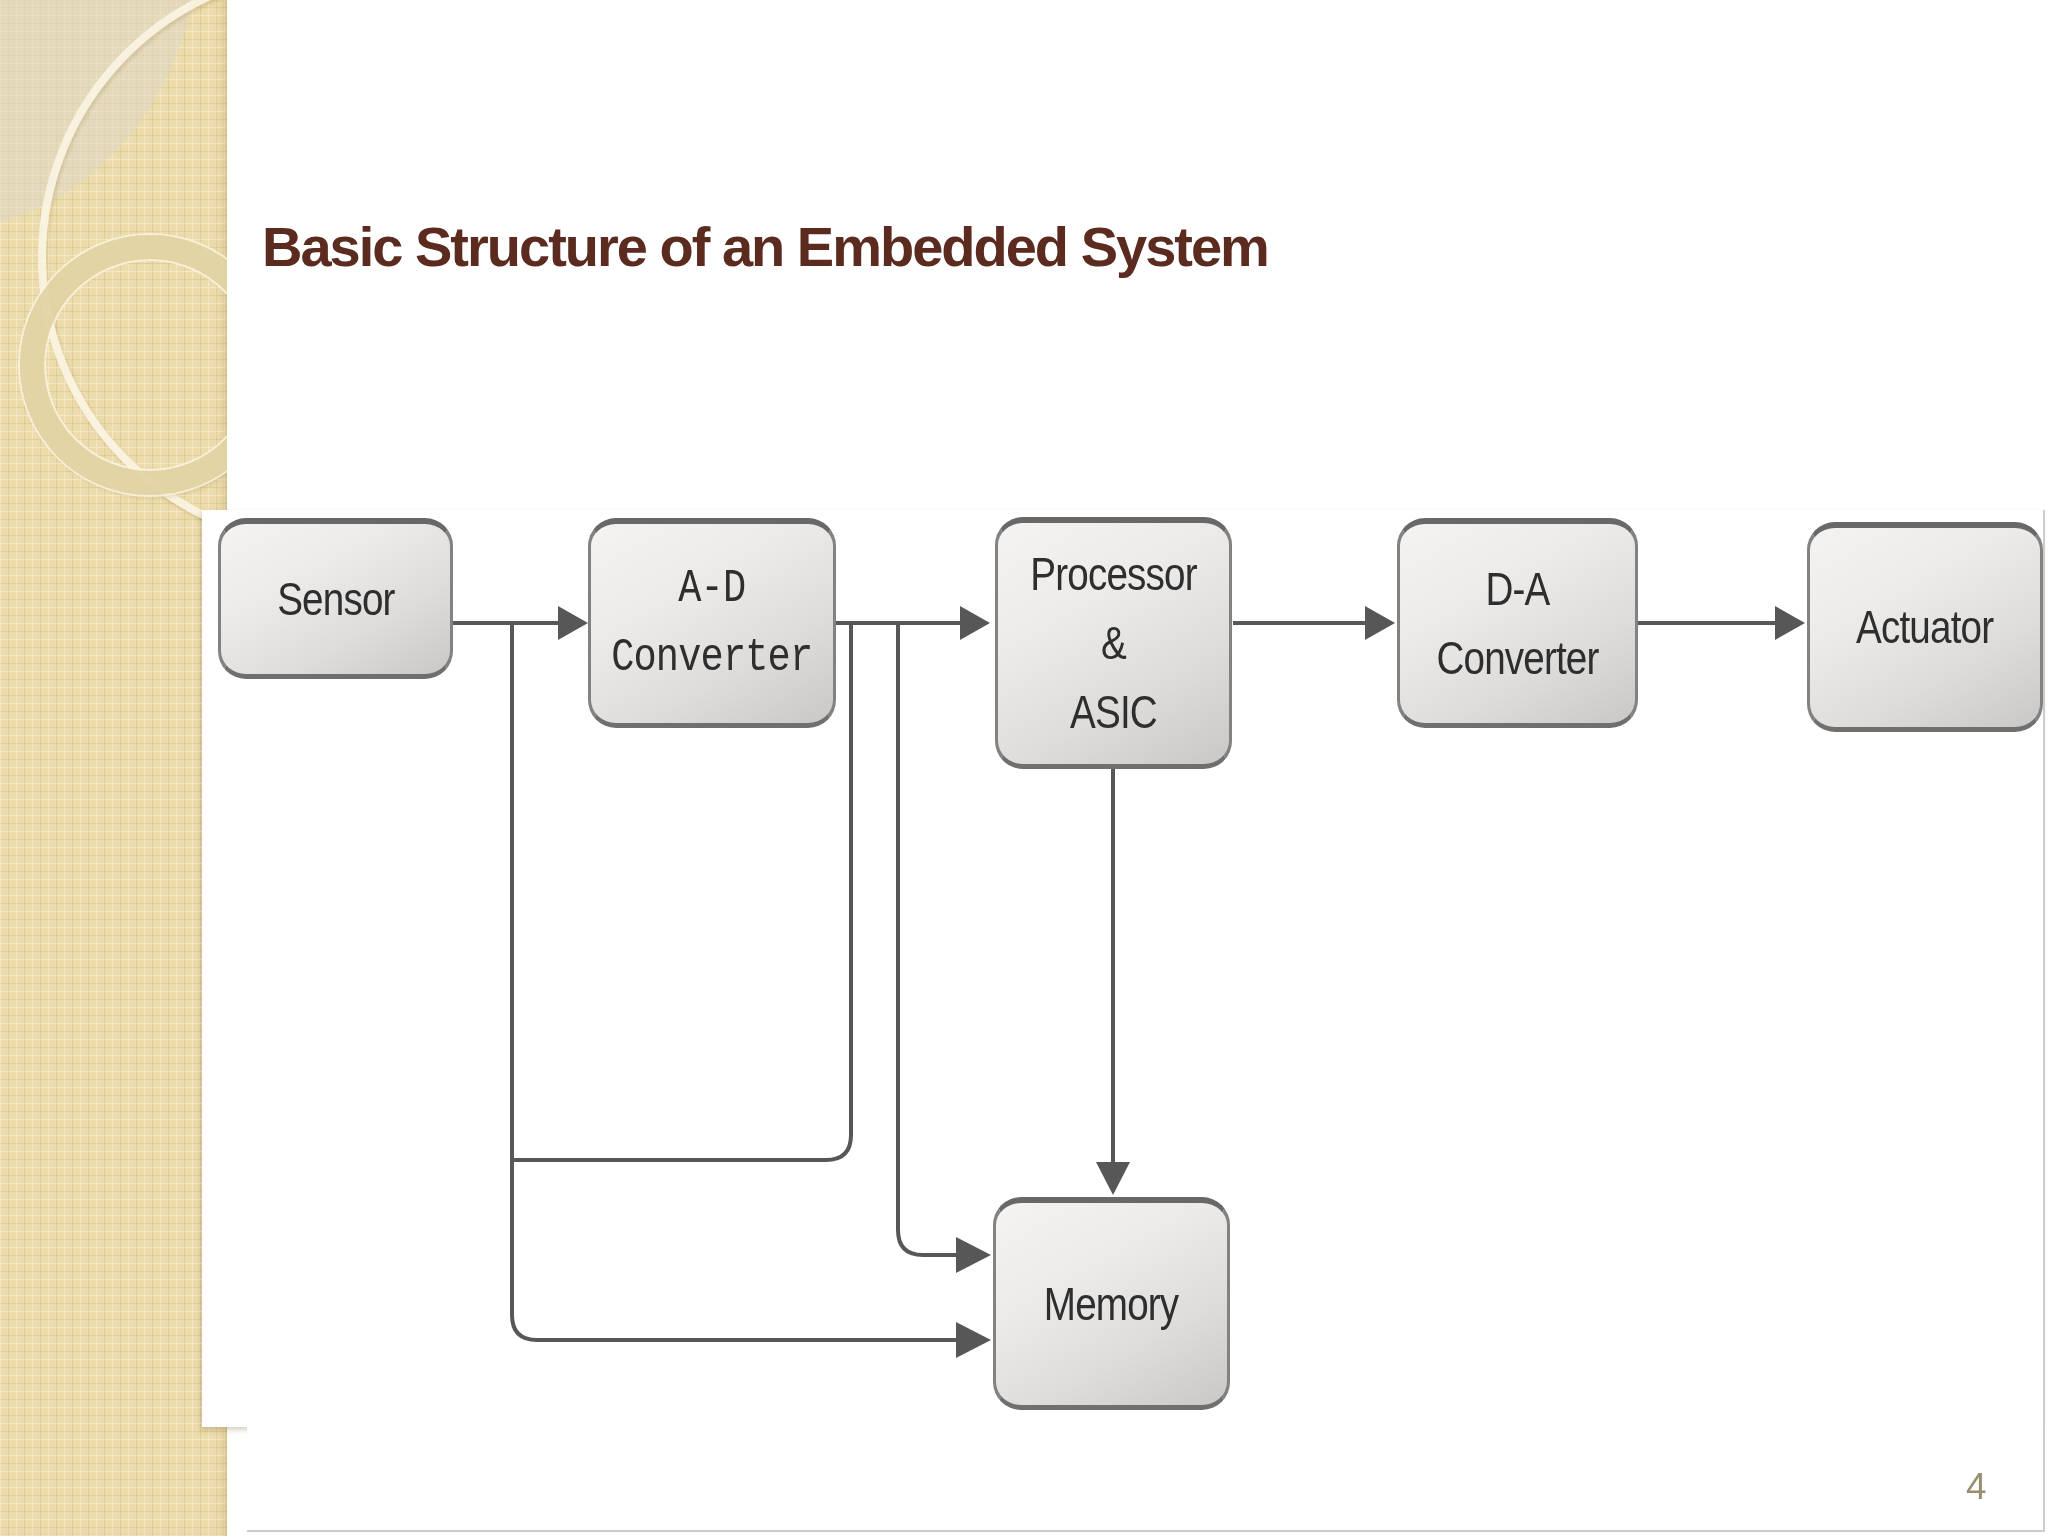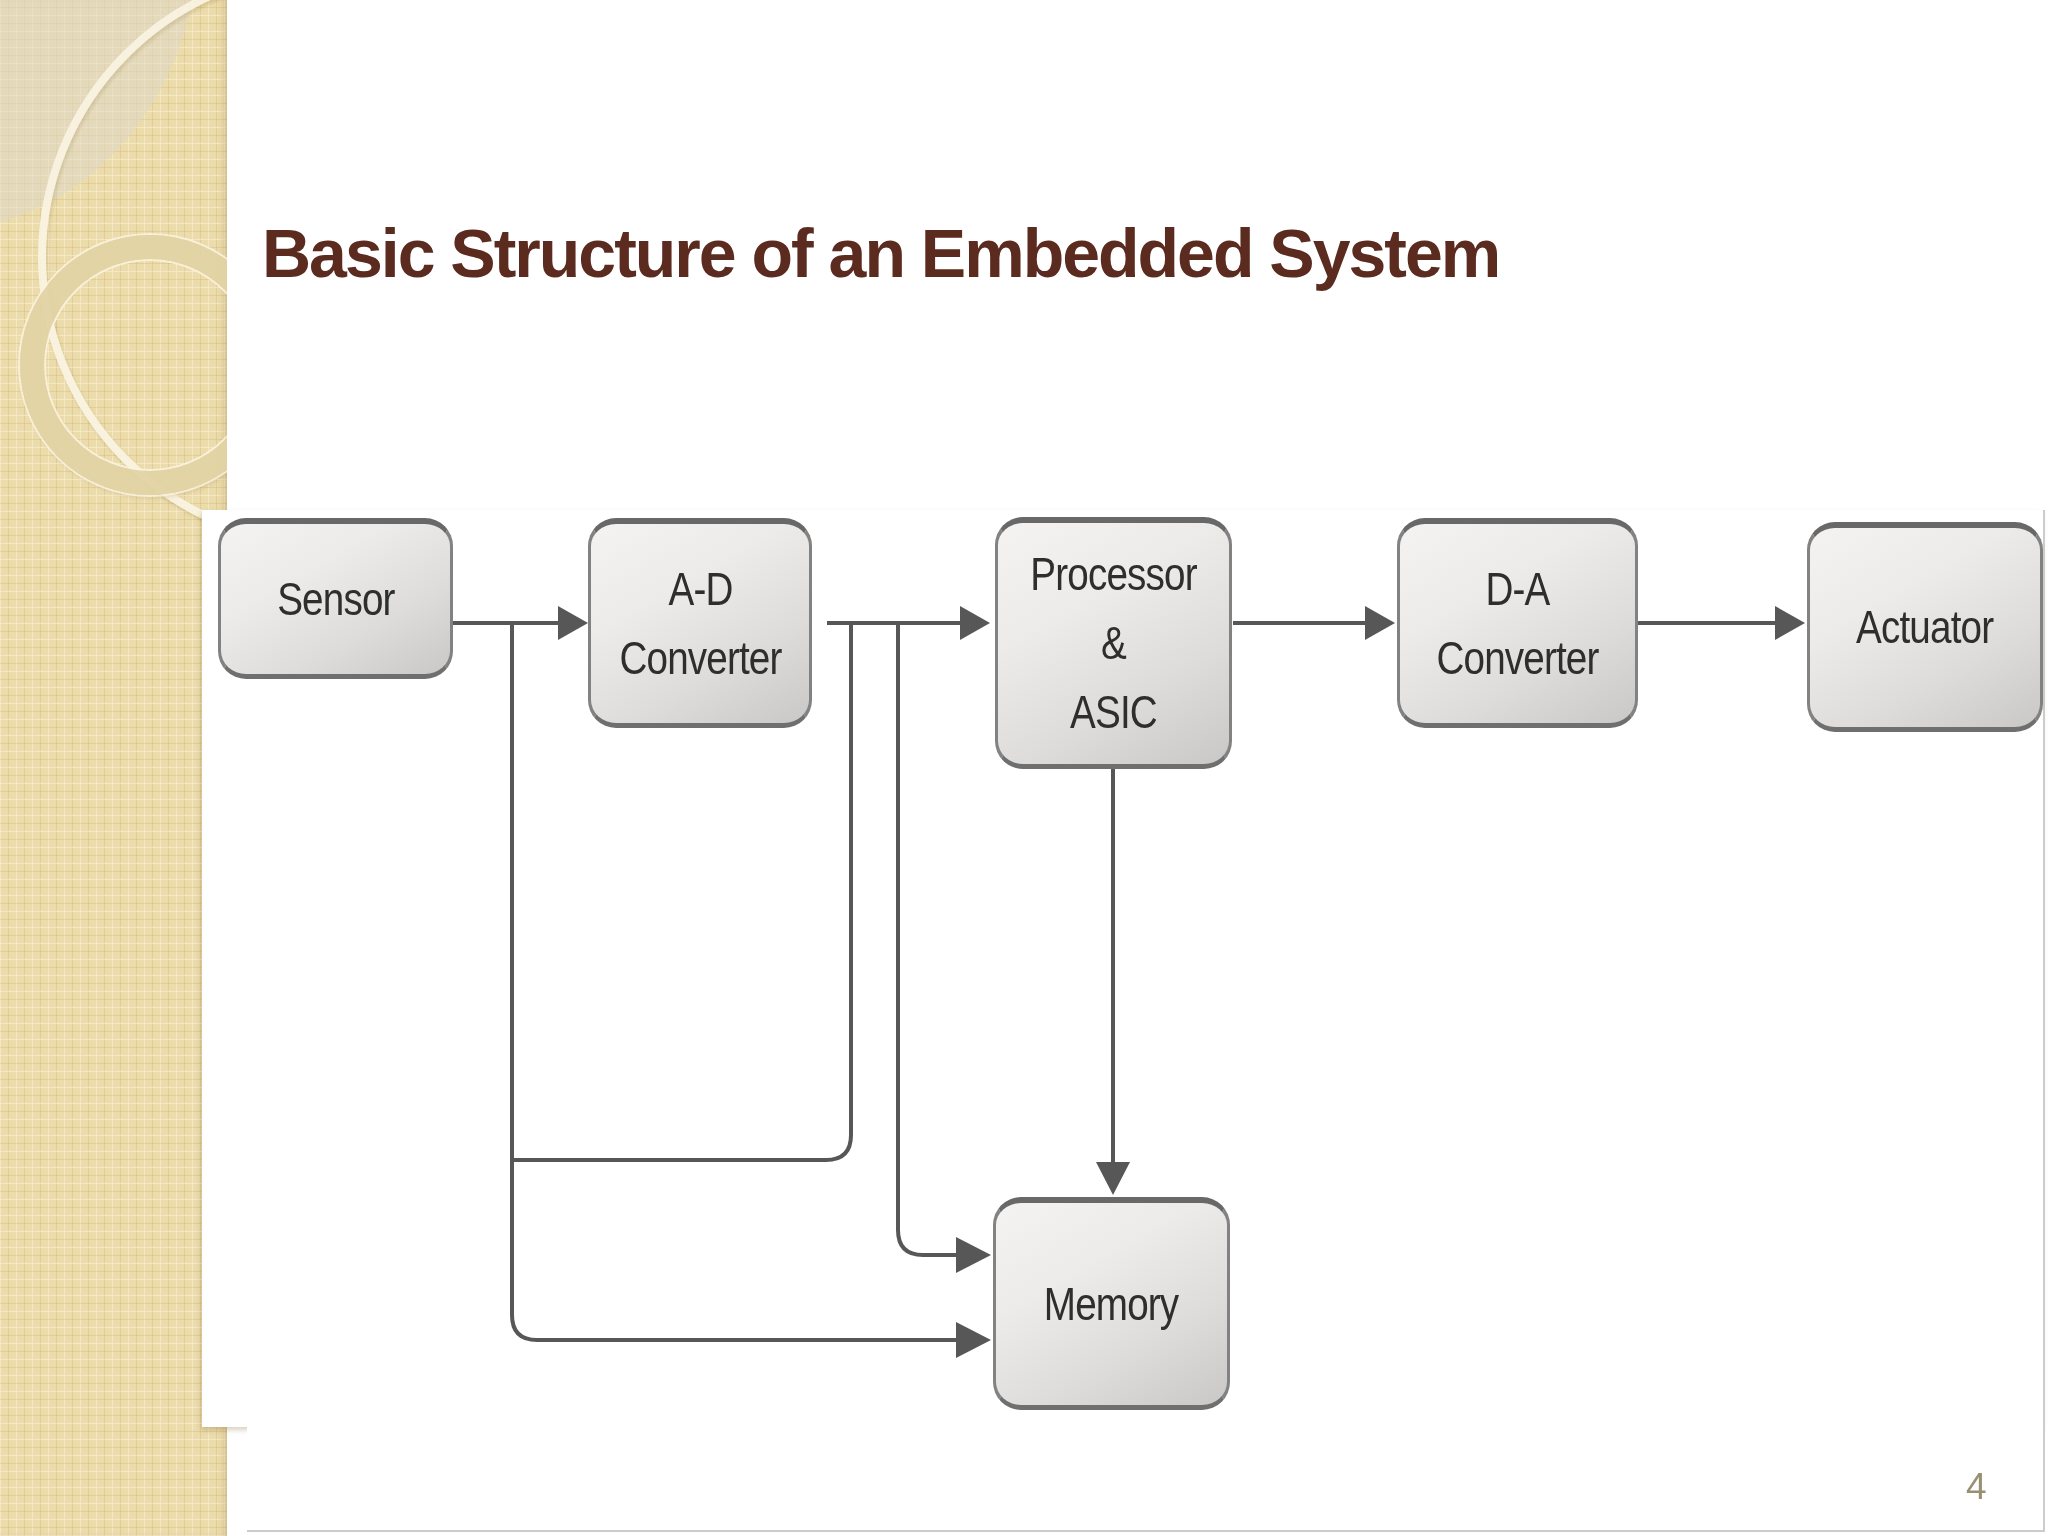--- a/index.html
+++ b/index.html
@@ -33,21 +33,21 @@
   .ring-thick{
     position:absolute;left:20px;top:235px;width:260px;height:260px;
     box-sizing:border-box;border-radius:50%;
     border:24px solid rgba(226,211,164,.95);
     box-shadow:0 0 0 2px rgba(250,243,225,.85), 2px 3px 4px rgba(145,115,55,.22), inset 0 0 0 2px rgba(250,243,225,.85);
   }
 
   
   .slide-title{
     position:absolute;left:262px;top:219px;
-    font-size:68px;font-weight:bold;letter-spacing:-2px;line-height:1;
+    font-size:56px;font-weight:bold;letter-spacing:-2px;line-height:1;
     color:#5c2b1f;white-space:nowrap;
   }
 
   
   .panel-a{
     position:absolute;left:202px;top:510px;width:1841px;height:917px;
     background:#ffffff;
     box-shadow:-1px 3px 5px rgba(120,95,45,.28);
   }
   .panel-b{
@@ -69,21 +69,21 @@
     border-bottom:5px solid #6f6f6f;
     border-radius:28px;
     background:linear-gradient(150deg,#f4f3f2 0%,#ecebea 35%,#dddcdb 68%,#c9c8c7 100%);
     display:flex;align-items:center;justify-content:center;
   }
   .node-label{
     font-size:46px;line-height:1.5;color:#2e2e2e;text-align:center;
     white-space:pre-line;transform:scaleX(.84);letter-spacing:-1px;
   }
   .n-sensor   {left:218px; top:518px; width:235px; height:161px;}
-  .n-adc      {left:588px; top:518px; width:224px; height:210px;}
+  .n-adc      {left:588px; top:518px; width:248px; height:210px;font-family:Liberation Mono, monospace;}
   .n-processor{left:995px; top:517px; width:237px; height:252px;}
   .n-dac      {left:1397px;top:518px; width:241px; height:210px;border-radius:28px;}
   .n-actuator {left:1807px;top:522px; width:236px; height:210px;}
   .n-memory   {left:993px; top:1197px;width:237px; height:213px;}
 
   
   .page-number{
     position:absolute;left:1966px;top:1468px;
     font-size:37px;color:#9a9071;line-height:1;
   }

